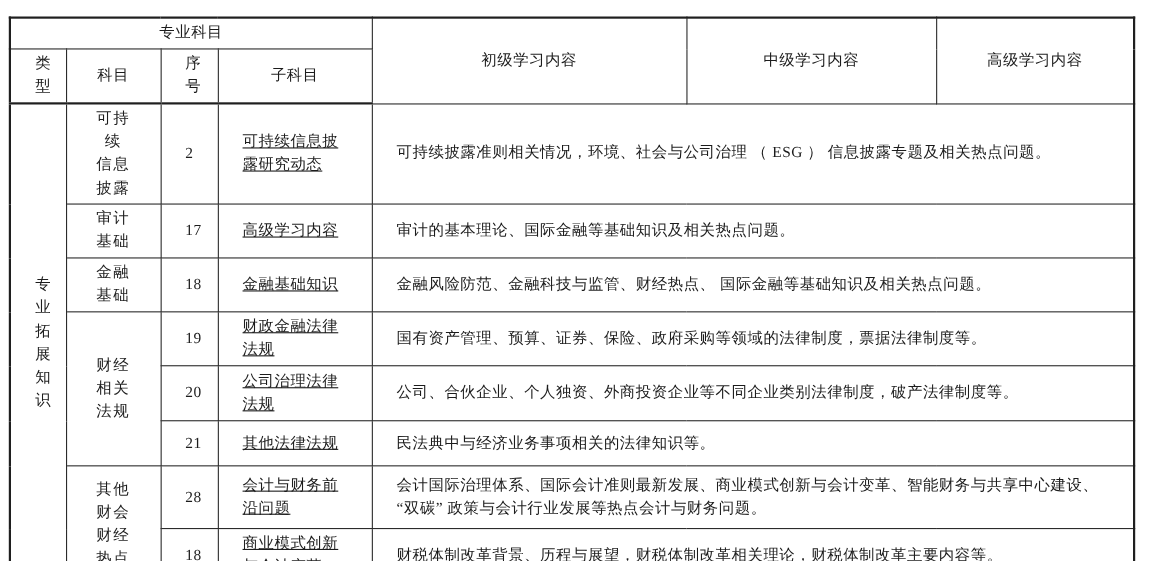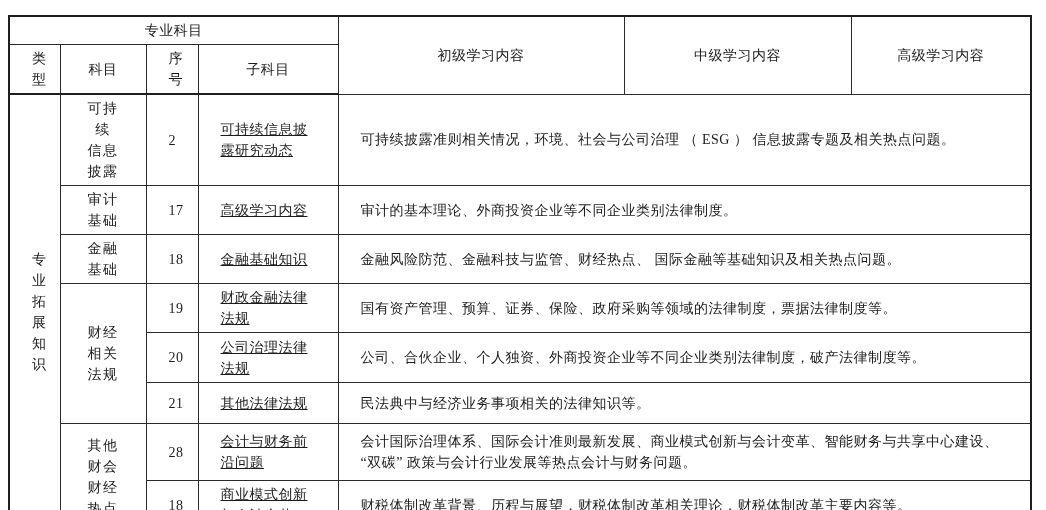--- a/index.html
+++ b/index.html
@@ -87,21 +87,21 @@
       <td class="subsub-cell">可持续信息披露研究动态</td>
       <td colspan="3" class="content-cell">可持续披露准则相关情况，环境、社会与公司治理 （ ESG ） 信息披露专题及相关热点问题。</td>
     </tr>
 
     <tr style="height:42px">
       <td class="subject-cell">
         <div>审计基础</div>
       </td>
       <td class="seq-cell">17</td>
       <td class="subsub-cell">高级学习内容</td>
-      <td colspan="3" class="content-cell">审计的基本理论、外商投资企业等不同企业类别法律制度。</td>
+      <td colspan="3" class="content-cell">审计的基本理论、国际金融等基础知识及相关热点问题。</td>
     </tr>
 
     <tr style="height:46px">
       <td class="subject-cell">
         <div>金融基础</div>
       </td>
       <td class="seq-cell">18</td>
       <td class="subsub-cell">金融基础知识</td>
       <td colspan="3" class="content-cell">金融风险防范、金融科技与监管、财经热点、 国际金融等基础知识及相关热点问题。</td>
     </tr>

